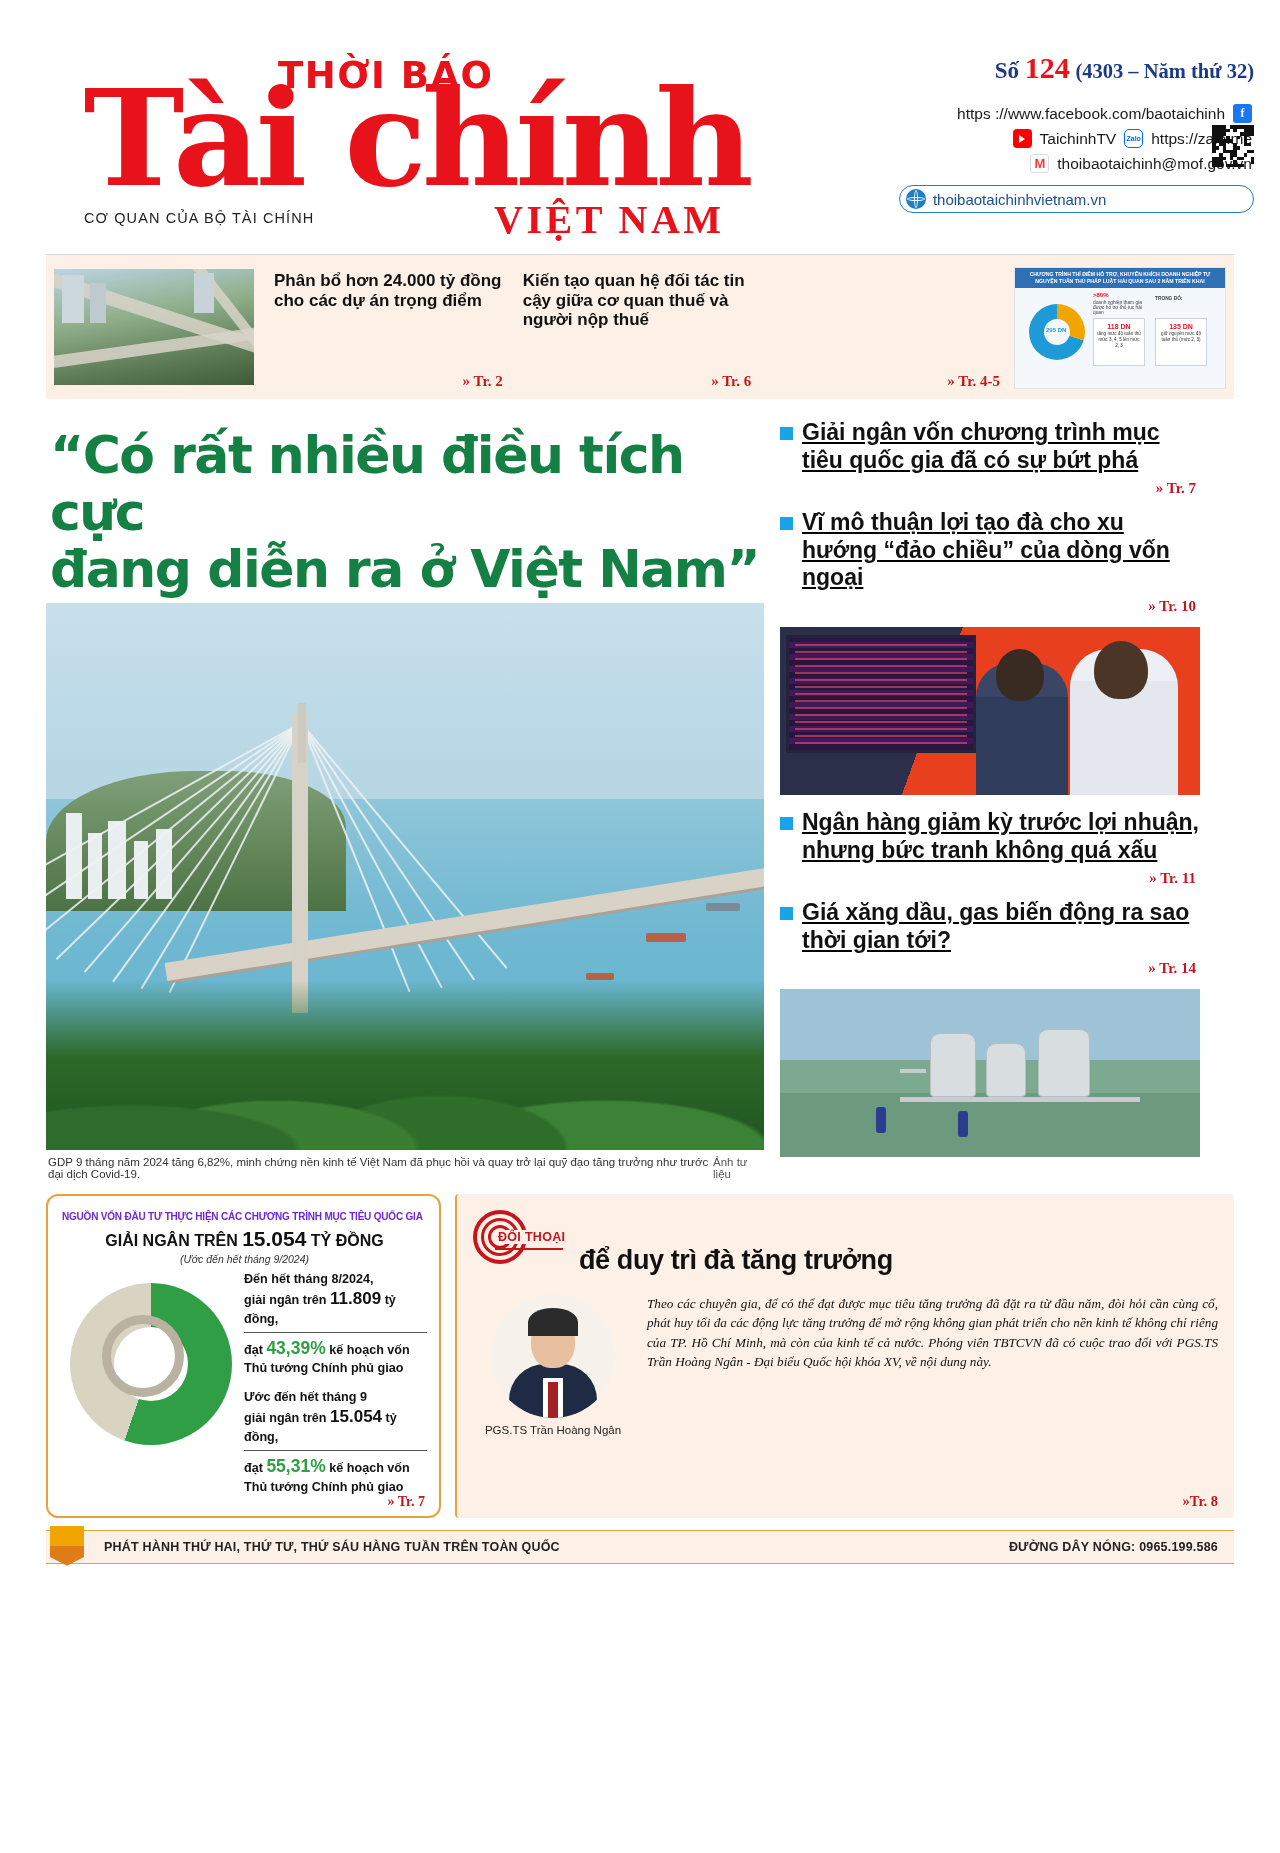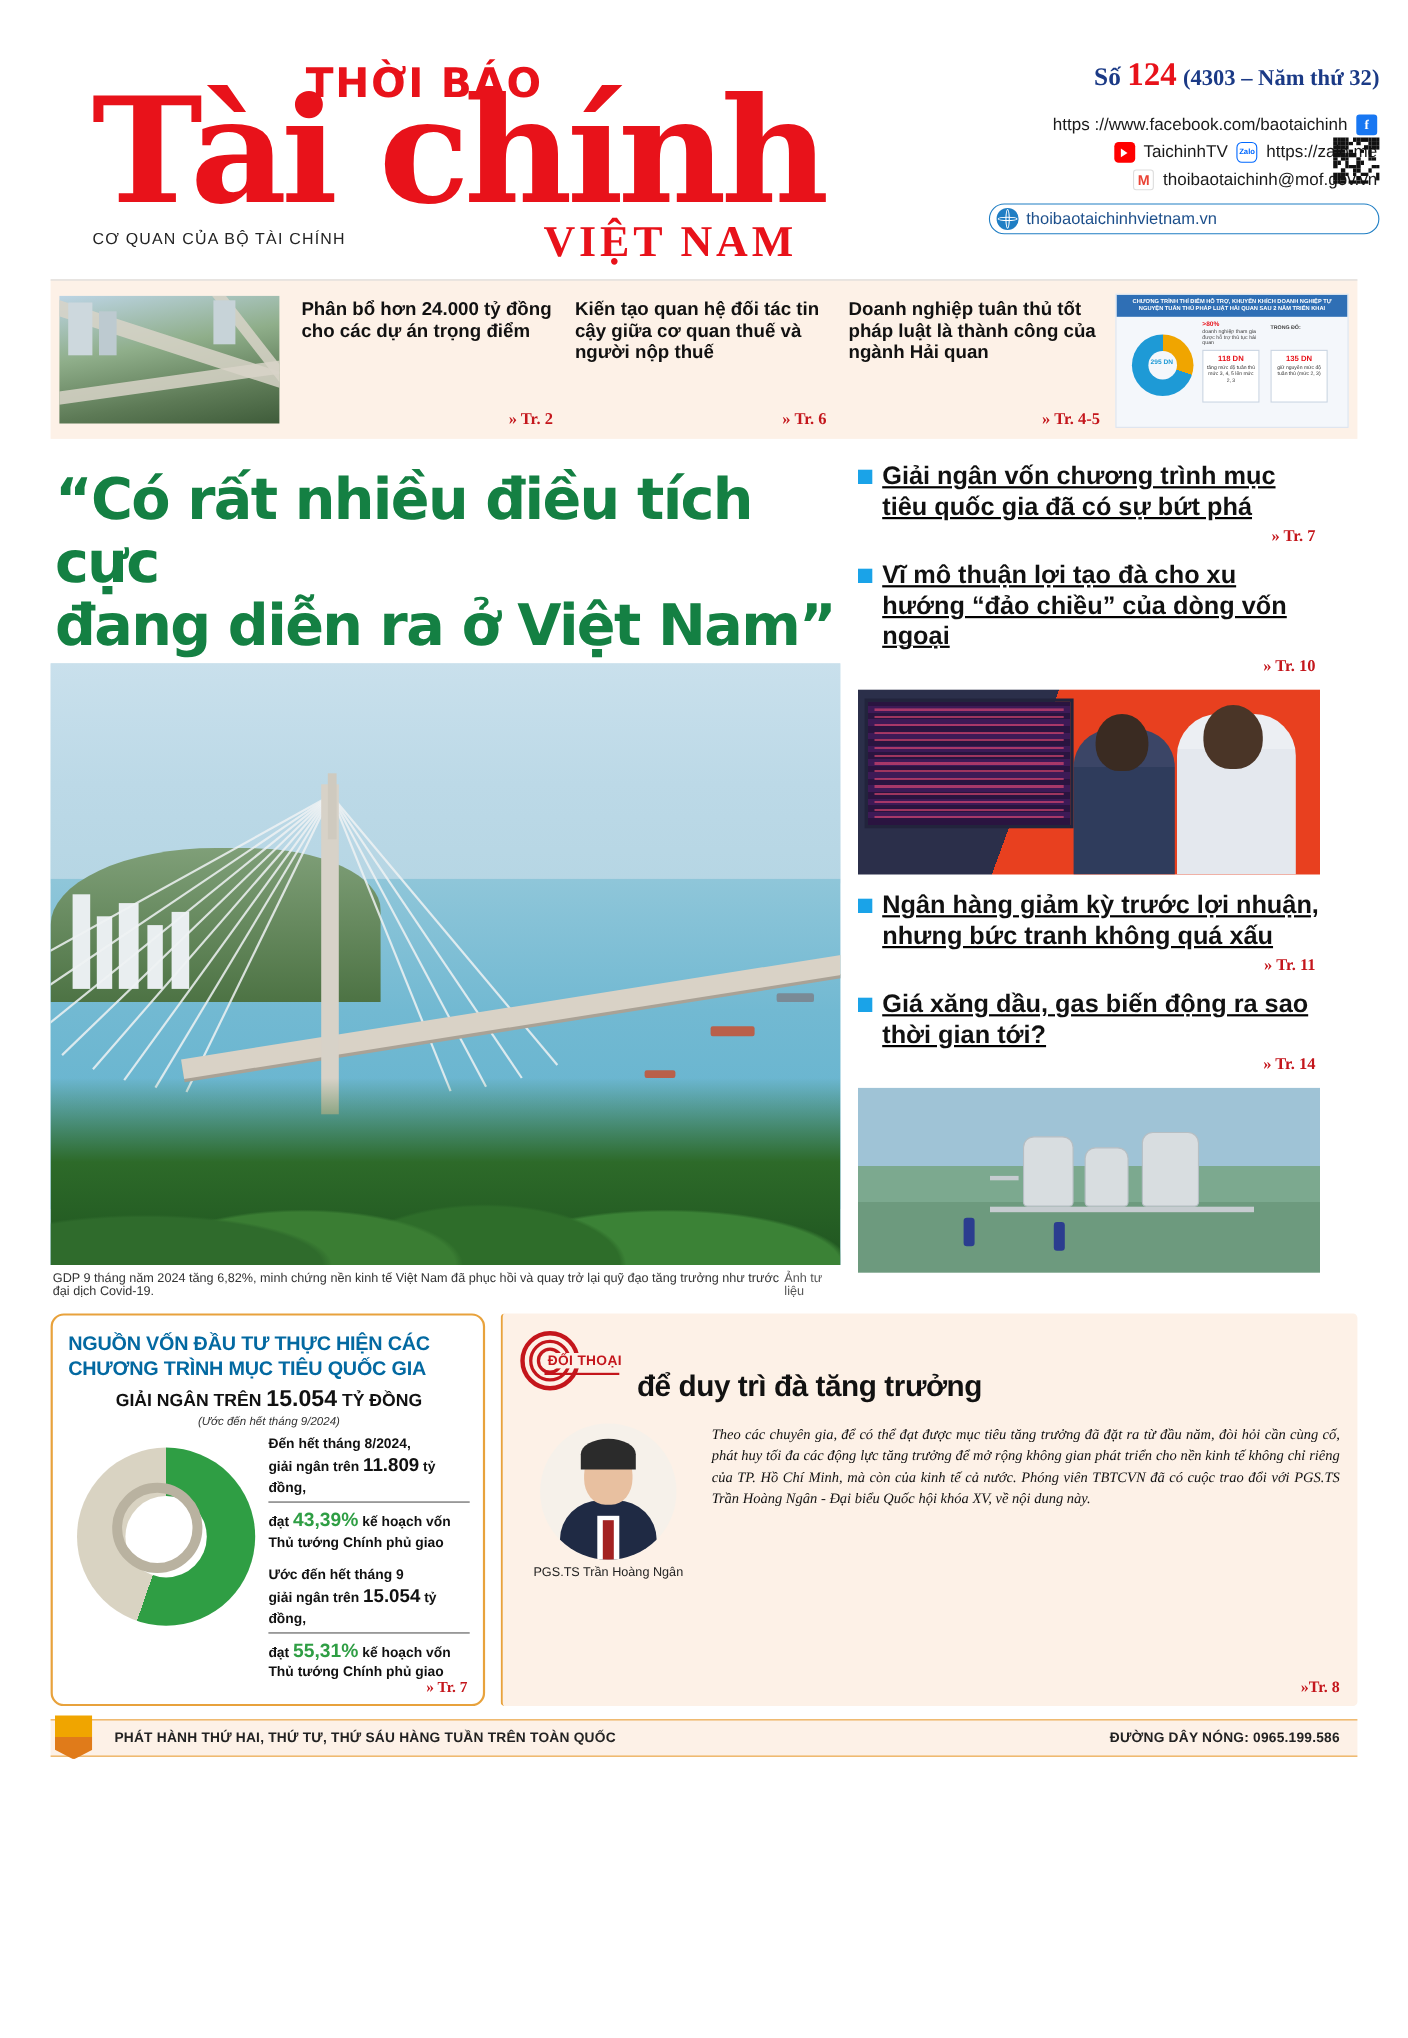--- a/index.html
+++ b/index.html
@@ -162,21 +162,21 @@
                  background:#4a3527; border-radius: 50% 50% 45% 45%; }
   .sp2 { background: linear-gradient(180deg,#9fc3d6 0 42%, #7ca98f 42% 62%, #6d9a7e 62% 100%); }
   .sp2 .tank { position:absolute; background:#d8dde0; border-radius: 10px 10px 4px 4px; border:1px solid #b6bec3; }
   .sp2 .pipe { position:absolute; background:#c6ccd0; }
   .sp2 .worker { position:absolute; width:10px; height:26px; background:#2b3d8f; border-radius:3px; }
 
   
   .bottom-row { margin: 14px 46px 0 46px; display:flex; gap: 14px; }
   .info-card { width: 395px; border: 2px solid #e8a23c; border-radius: 12px; padding: 14px 12px 8px 14px;
                position: relative; background:#fff; }
-  .info-title { font-size: 18px; font-weight: 700; color:#0369a1; line-height:1.3; letter-spacing:-.2px; }
+  .info-title { font-size: 10px; font-weight: 700; color:#6d28d9; line-height:1.3; letter-spacing:-.2px; }
   .info-sub { font-size: 16px; font-weight: 700; color:#111; text-align:center; margin-top: 4px; }
   .info-sub .big { font-size: 21px; }
   .info-note { font-size: 10.5px; font-style: italic; color:#333; text-align:center; margin-top: 2px; }
   .info-body { display:flex; margin-top: 6px; }
   .donut-wrap { width: 176px; flex:0 0 176px; position:relative; height: 180px; }
   .donut { position:absolute; left: 8px; top: 12px; width: 162px; height: 162px; border-radius: 50%;
            background: conic-gradient(from 0deg, #2f9e44 0 55.31%, #d9d3c2 55.31% 100%); }
   .donut .shadow { position:absolute; inset:-5px 0 0 -6px; border-radius:50%; background: repeating-linear-gradient(45deg,#cfc8b4 0 3px,#ded8c8 3px 6px); z-index:-1; }
   .donut:after { content:""; position:absolute; left:44px; top:44px; width:74px; height:74px;
                  border-radius:50%; background:#fff; }
@@ -374,21 +374,20 @@
 
     <div class="teaser-col">
       <h3>Phân bổ hơn 24.000 tỷ đồng cho các dự án trọng điểm</h3>
       <span class="teaser-ref">» Tr. 2</span>
     </div>
     <div class="teaser-col">
       <h3>Kiến tạo quan hệ đối tác tin cậy giữa cơ quan thuế và người nộp thuế</h3>
       <span class="teaser-ref">» Tr. 6</span>
     </div>
     <div class="teaser-col">
-      <h3>Doanh nghiệp tuân thủ tốt pháp luật là thành công của ngành Hải quan</h3>
       <span class="teaser-ref">» Tr. 4-5</span>
     </div>
 
     <div class="teaser-info">
       <div class="ti-head">CHƯƠNG TRÌNH THÍ ĐIỂM HỖ TRỢ, KHUYẾN KHÍCH DOANH NGHIỆP TỰ NGUYỆN TUÂN THỦ PHÁP LUẬT HẢI QUAN SAU 2 NĂM TRIỂN KHAI</div>
       <div class="ti-body">
         <div class="ti-donut">
           <span>295 DN</span>
         </div>
         <div class="ti-note" style="left:78px;top:4px;color:#e8121a;font-weight:700;font-size:6px">&gt;80%</div>

